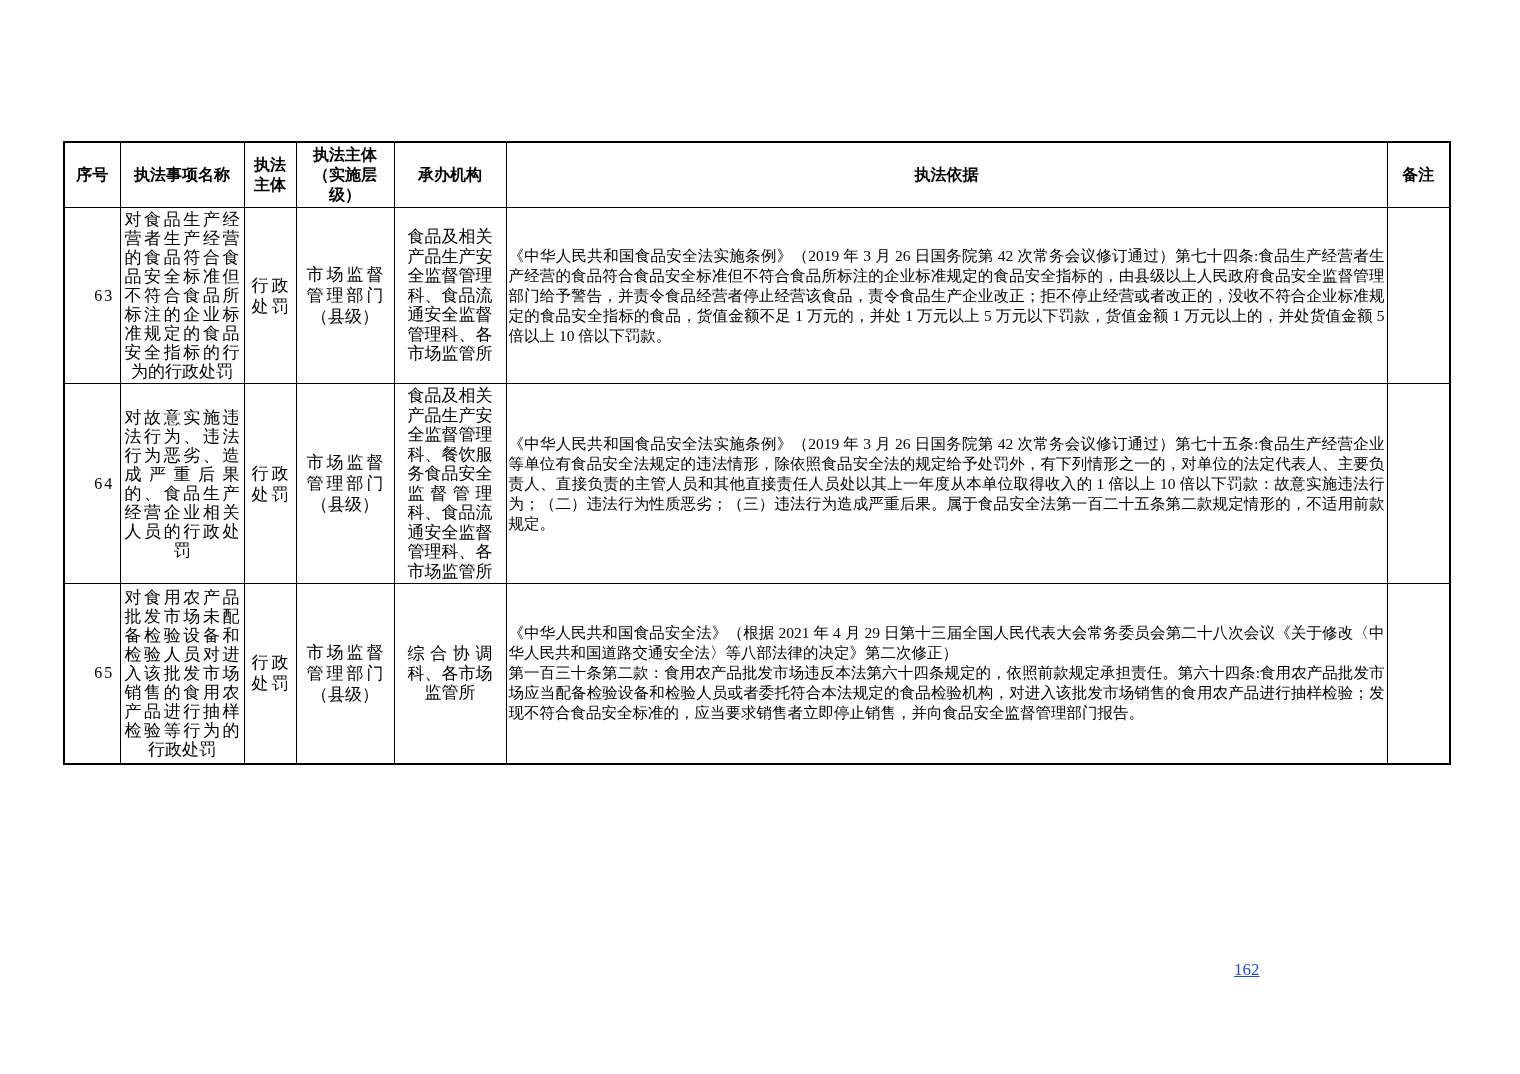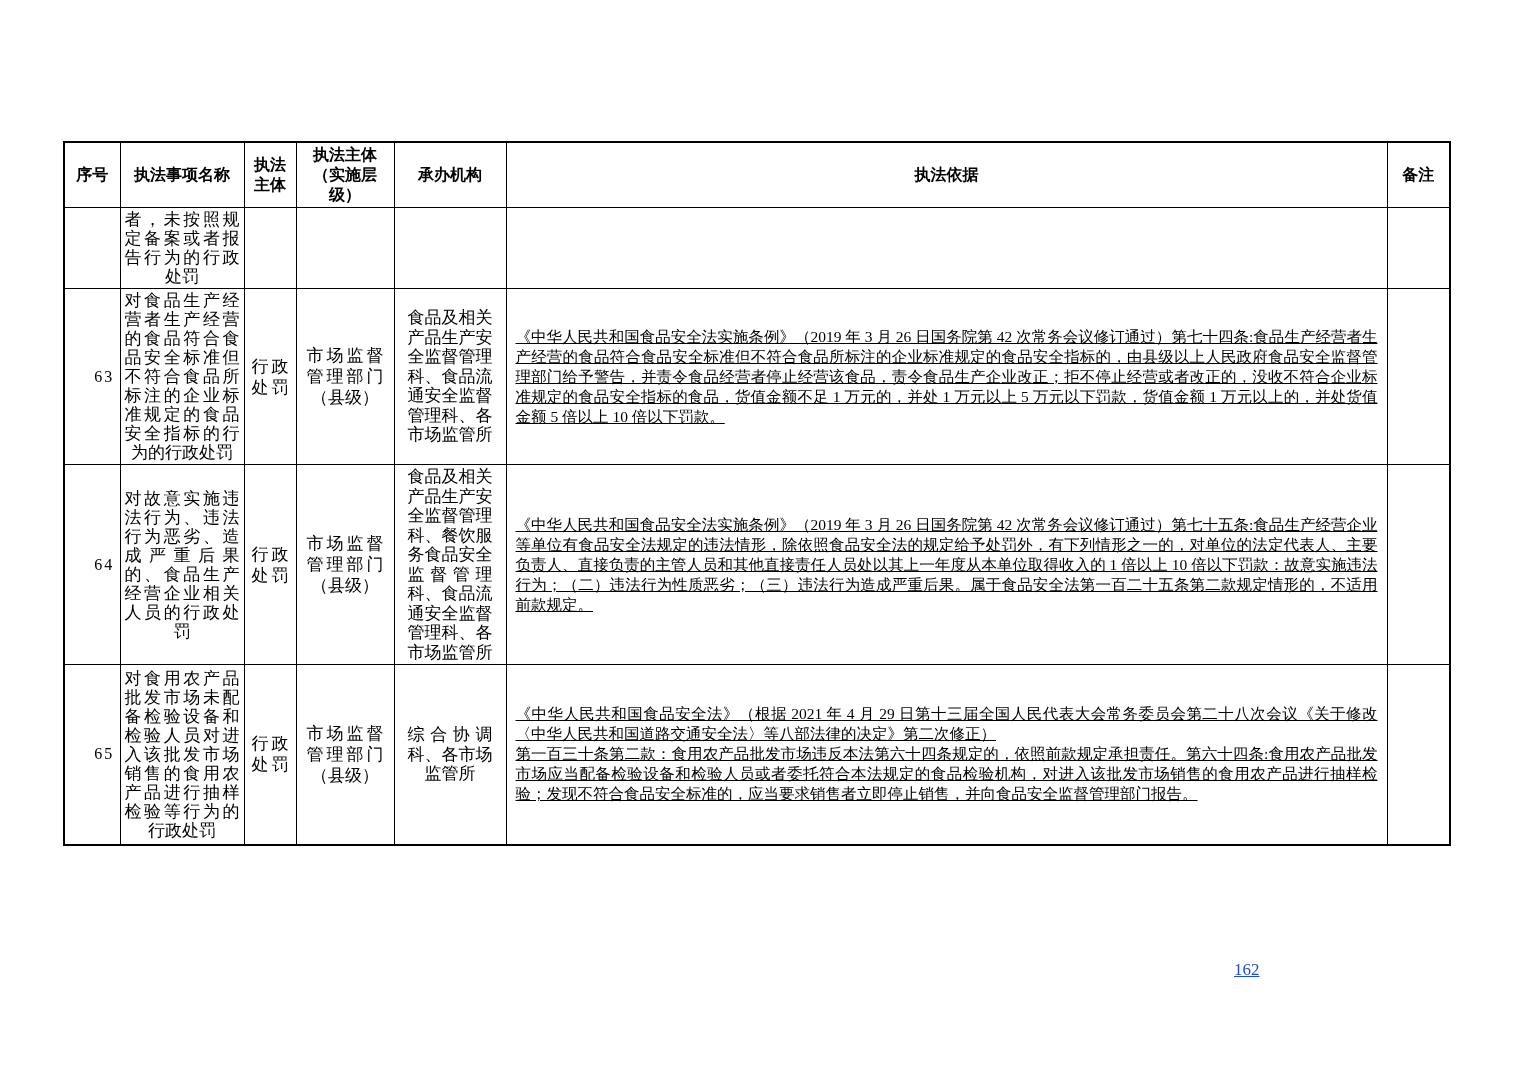--- a/index.html
+++ b/index.html
@@ -58,23 +58,22 @@
     padding: 7px 10px;
   }
   td.c-agency {
     font-size: 17px; line-height: 19.5px;
     text-align: justify; text-align-last: center;
     padding: 2px 13px;
   }
   td.c-basis {
     font-size: 15.5px; line-height: 20px;
     text-align: justify; text-align-last: left;
-    padding: 2px 9px;
+    padding: 2px 2px;
     white-space: pre-wrap;
-    text-decoration: underline;
   }
   td.c-remark { }
 
   .page-number {
     position: absolute;
     left: 1234px; top: 960px;
     font-size: 17px;
     color: #1d4ed8;
     text-decoration: underline;
   }
@@ -99,29 +98,20 @@
         <th>序号</th>
         <th>执法事项名称</th>
         <th>执法主体</th>
         <th>执法主体（实施层级）</th>
         <th>承办机构</th>
         <th>执法依据</th>
         <th>备注</th>
       </tr>
     </thead>
     <tbody>
-      <tr class="r-cont">
-        <td class="c-id"></td>
-        <td class="c-name">者，未按照规定备案或者报告行为的行政处罚</td>
-        <td class="c-cat"></td>
-        <td class="c-subj"></td>
-        <td class="c-agency"></td>
-        <td class="c-basis"></td>
-        <td class="c-remark"></td>
-      </tr>
       <tr class="r-63">
         <td class="c-id">63</td>
         <td class="c-name">对食品生产经营者生产经营的食品符合食品安全标准但不符合食品所标注的企业标准规定的食品安全指标的行为的行政处罚</td>
         <td class="c-cat">行政处罚</td>
         <td class="c-subj">市场监督管理部门（县级）</td>
         <td class="c-agency">食品及相关产品生产安全监督管理科、食品流通安全监督管理科、各市场监管所</td>
         <td class="c-basis">《中华人民共和国食品安全法实施条例》（2019 年 3 月 26 日国务院第 42 次常务会议修订通过）第七十四条:食品生产经营者生产经营的食品符合食品安全标准但不符合食品所标注的企业标准规定的食品安全指标的，由县级以上人民政府食品安全监督管理部门给予警告，并责令食品经营者停止经营该食品，责令食品生产企业改正；拒不停止经营或者改正的，没收不符合企业标准规定的食品安全指标的食品，货值金额不足 1 万元的，并处 1 万元以上 5 万元以下罚款，货值金额 1 万元以上的，并处货值金额 5 倍以上 10 倍以下罚款。</td>
         <td class="c-remark"></td>
       </tr>
       <tr class="r-64">

